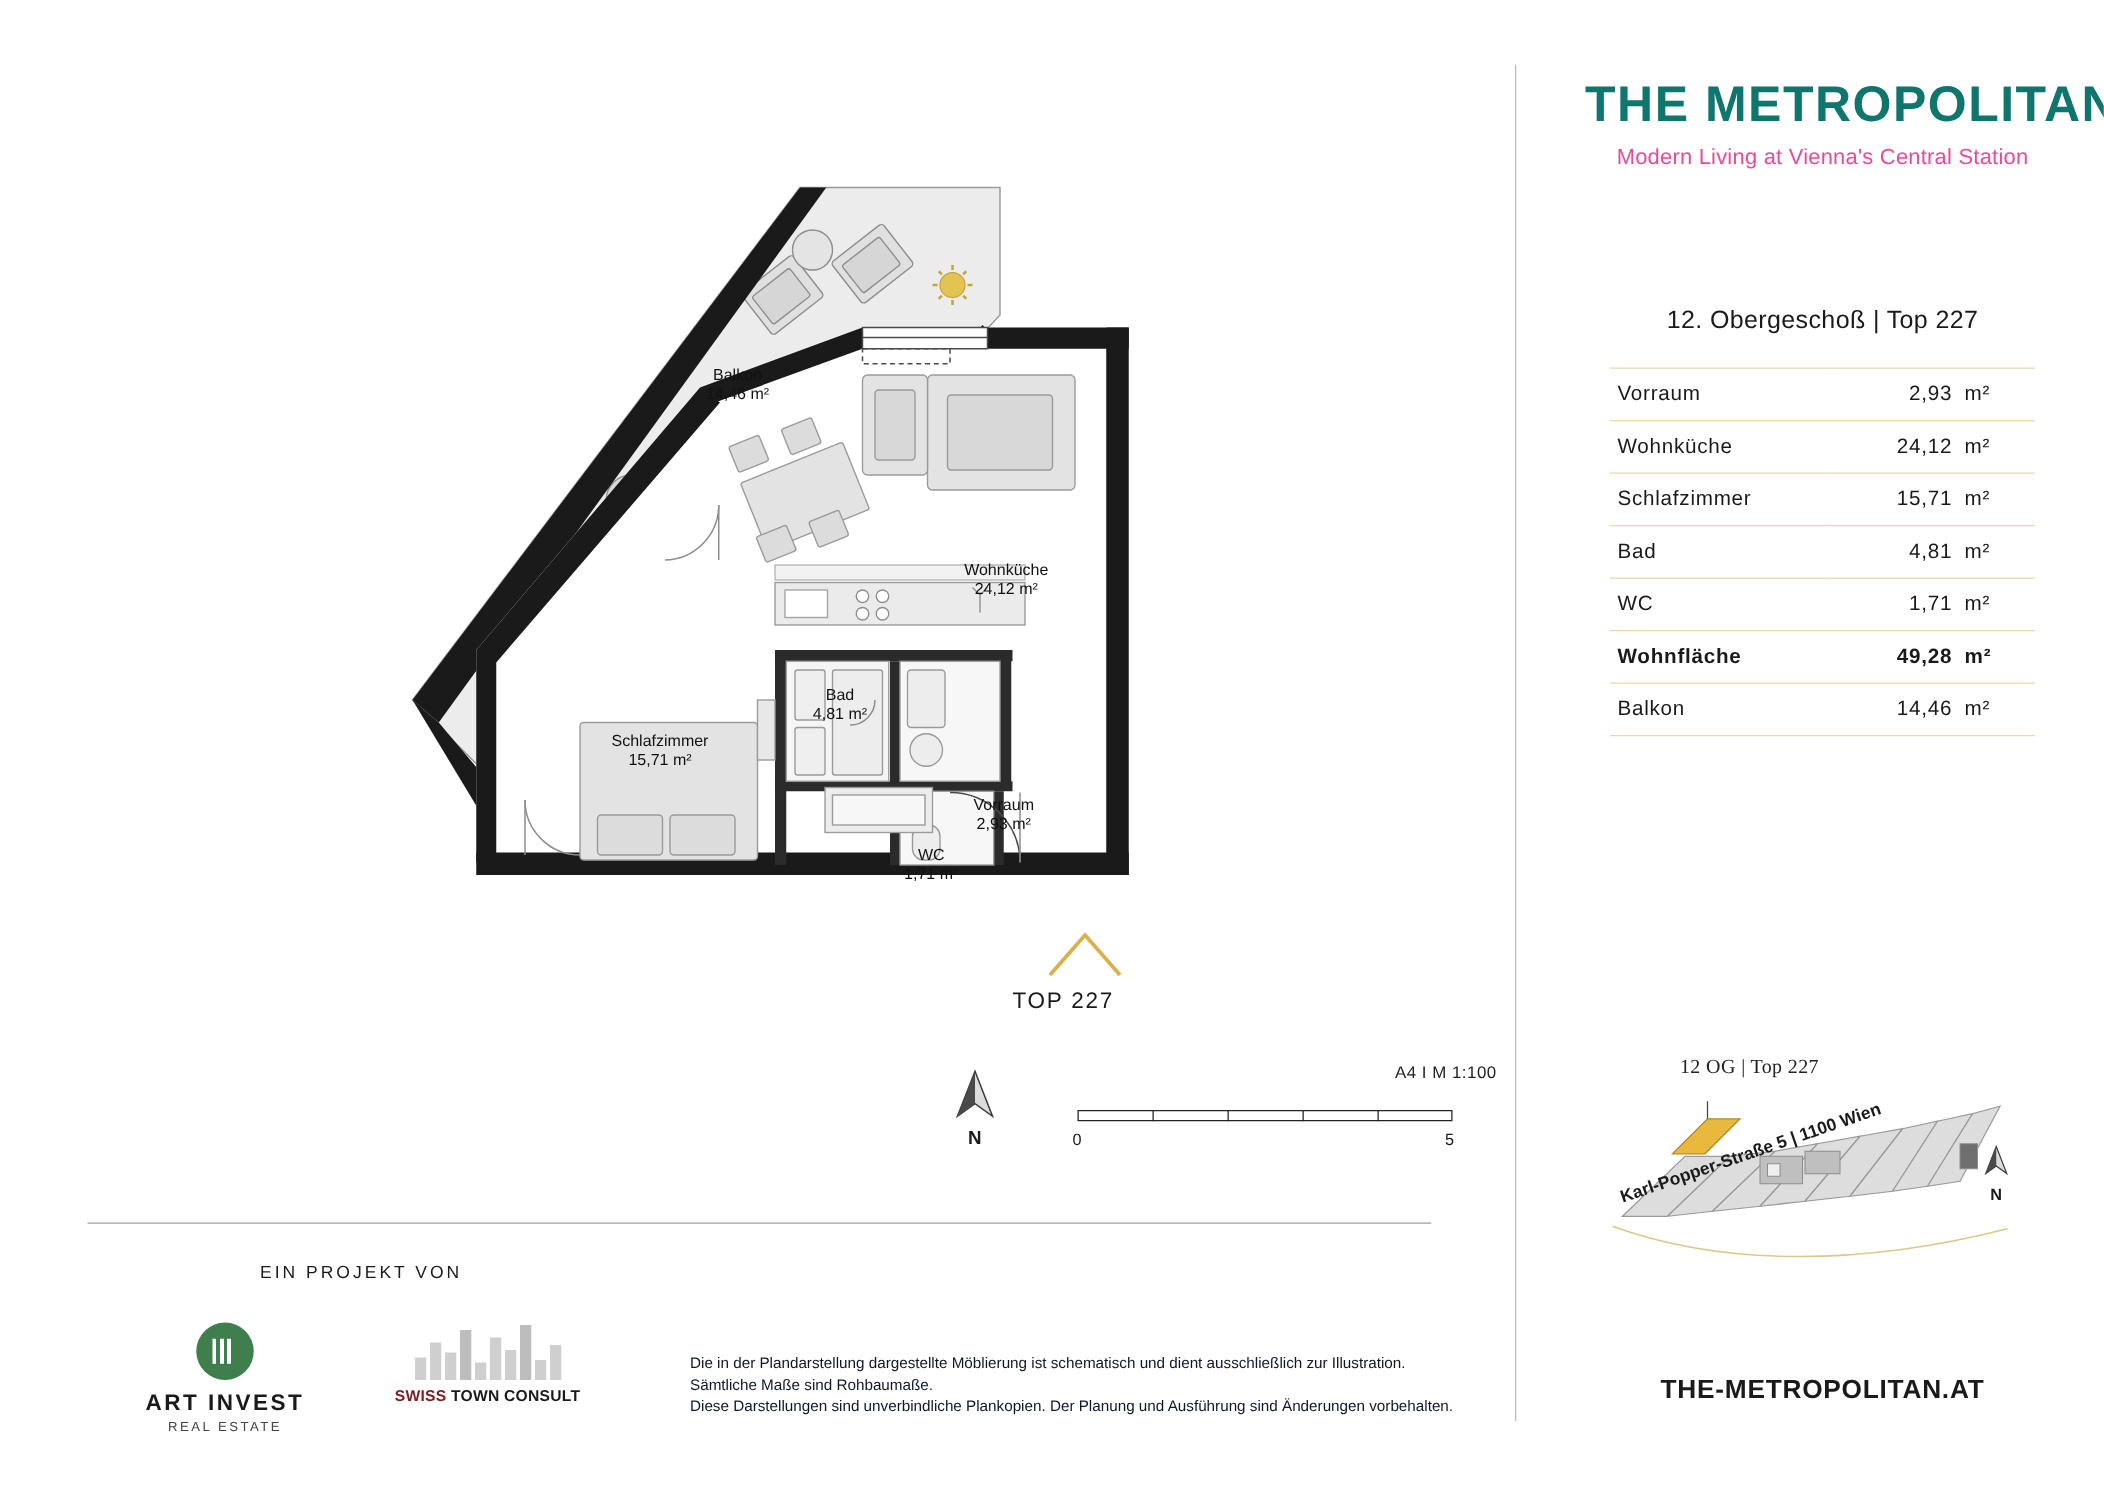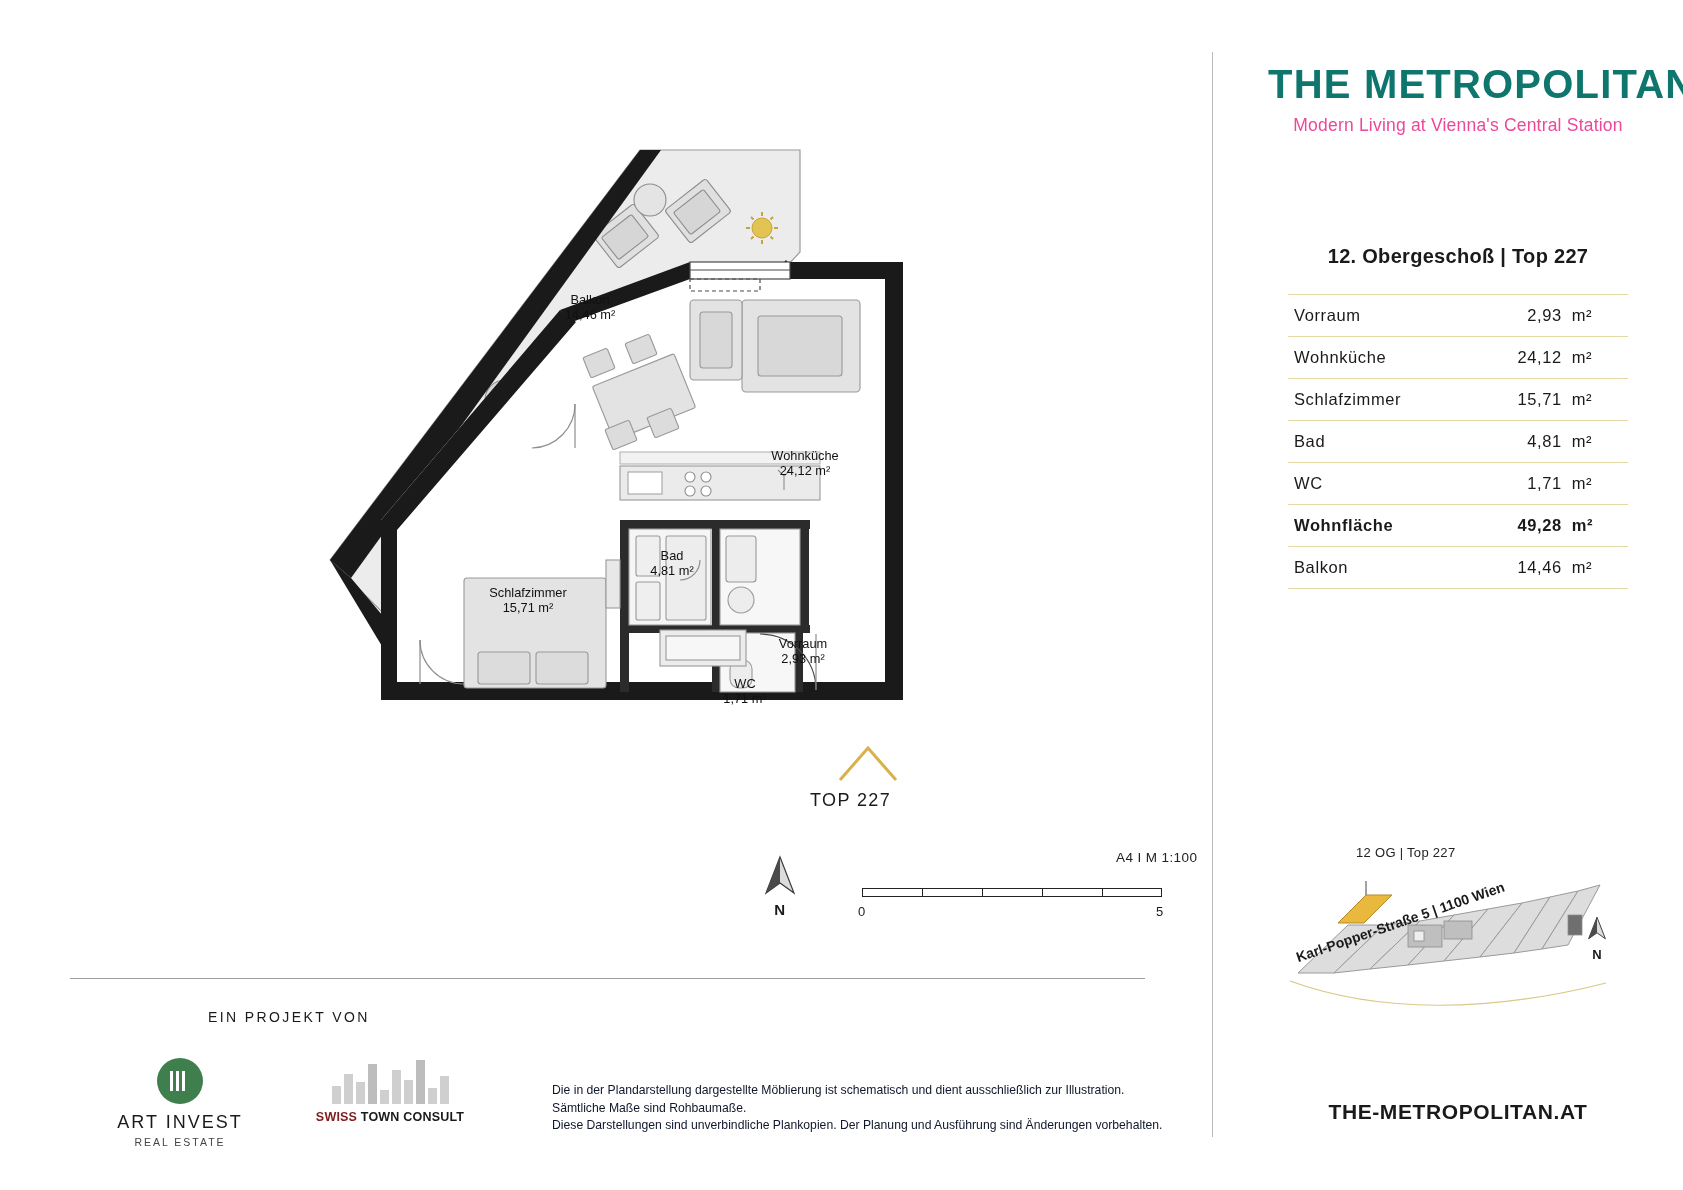--- a/index.html
+++ b/index.html
@@ -61,21 +61,21 @@
     white-space: nowrap;
   }
 
   .unit-title {
     position: absolute;
     left: 1268px;
     top: 245px;
     width: 380px;
     text-align: center;
     font-size: 20px;
-    font-weight: 700;
+    font-weight: 400;
     letter-spacing: .3px;
   }
 
   .table {
     position: absolute;
     left: 1288px;
     top: 294px;
     width: 340px;
     border-collapse: collapse;
     font-size: 16.5px;
@@ -96,26 +96,27 @@
   
   .sitemap {
     position: absolute;
     left: 1288px;
     top: 845px;
     width: 340px;
     height: 200px;
   }
   .sitemap-label {
     position: absolute;
-    left: 68px;
+    left: 56px;
     top: 0px;
-    font-size: 13px;
+    font-size: 16px;
     color: #222;
     letter-spacing: .3px;
     white-space: nowrap;
+    font-family: Liberation Serif, serif;
   }
   .street-label {
     position: absolute;
     left: 6px;
     top: 105px;
     width: 260px;
     font-size: 14px;
     font-weight: 700;
     color: #1a1a1a;
     transform: rotate(-19deg);
@@ -163,21 +164,21 @@
     width: 46px; height: 46px; border-radius: 50%;
     background: #3f7f4e; margin: 0 auto 8px auto;
     position: relative;
   }
   .logo-ai .circle:after{
     content:"";
     position:absolute; left:13px; top:13px; width:20px; height:20px;
     background:
       linear-gradient(to right,#fff 0 3px,transparent 3px 6px,#fff 6px 9px,transparent 9px 12px,#fff 12px 15px,transparent 15px 20px);
   }
-  .logo-ai .t1 { font-size: 18px; letter-spacing: 2px; font-weight: 400; }
+  .logo-ai .t1 { font-size: 18px; letter-spacing: 2px; font-weight: 700; }
   .logo-ai .t2 { font-size: 10.5px; letter-spacing: 2px; color:#444; margin-top:3px;}
   .logo-stc {
     position: absolute;
     left: 300px;
     top: 1058px;
     width: 180px;
     text-align: center;
   }
   .logo-stc .bars {
     height: 46px;

